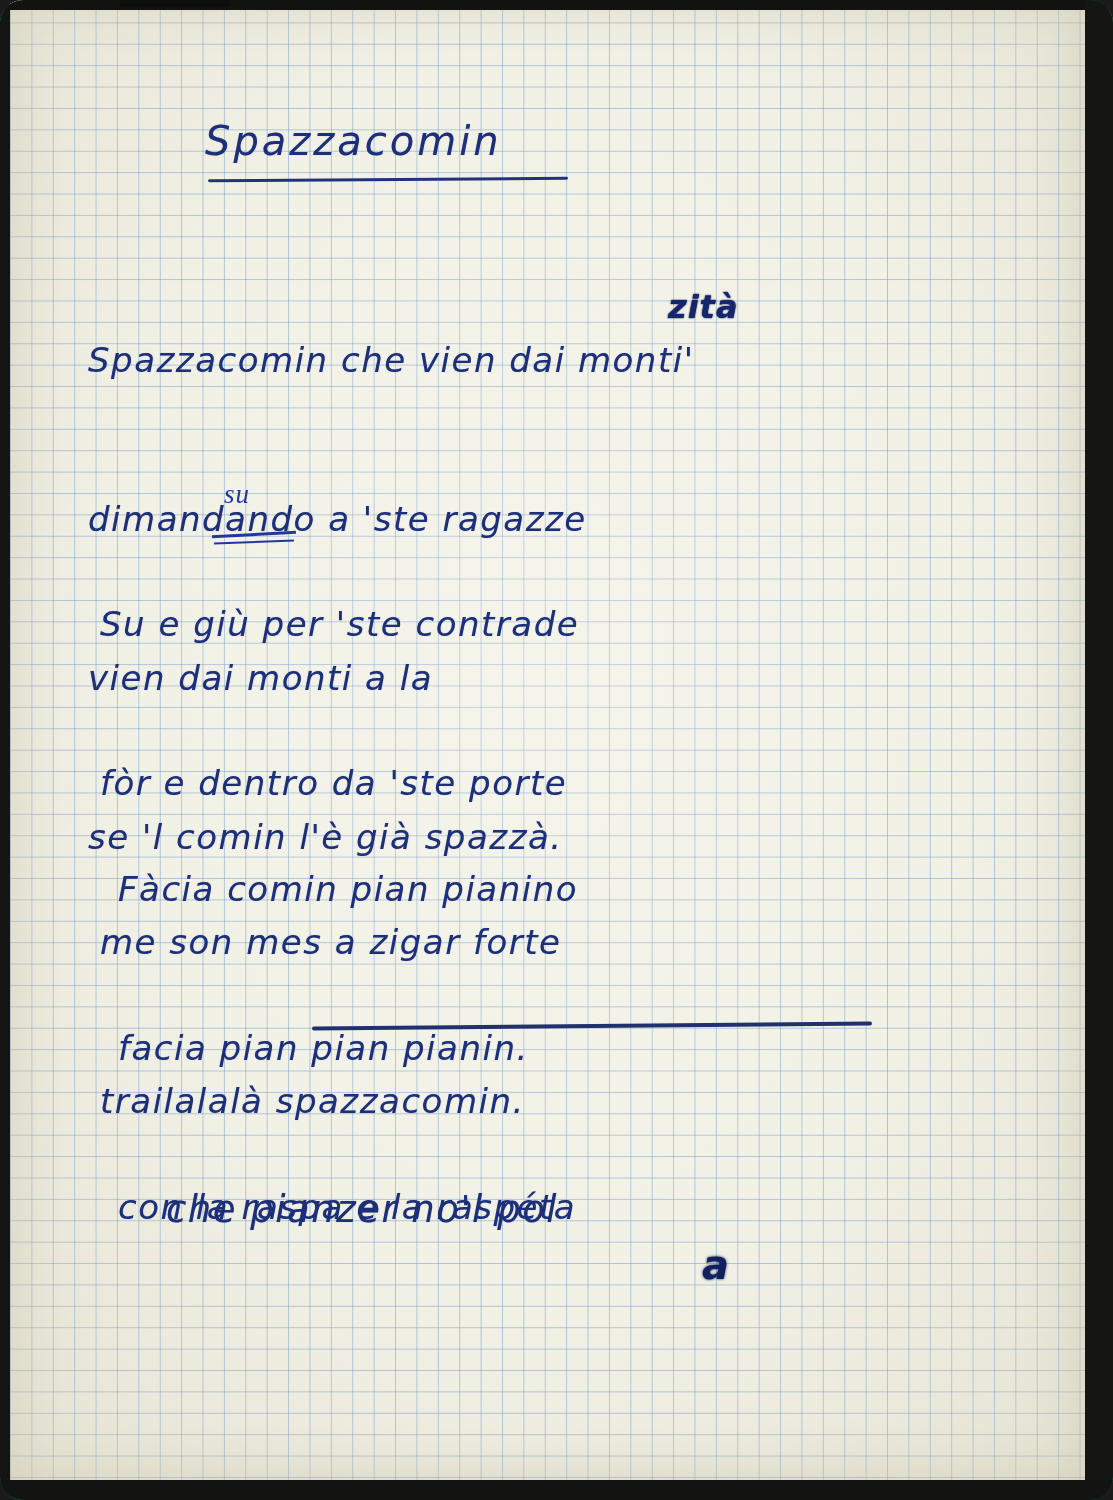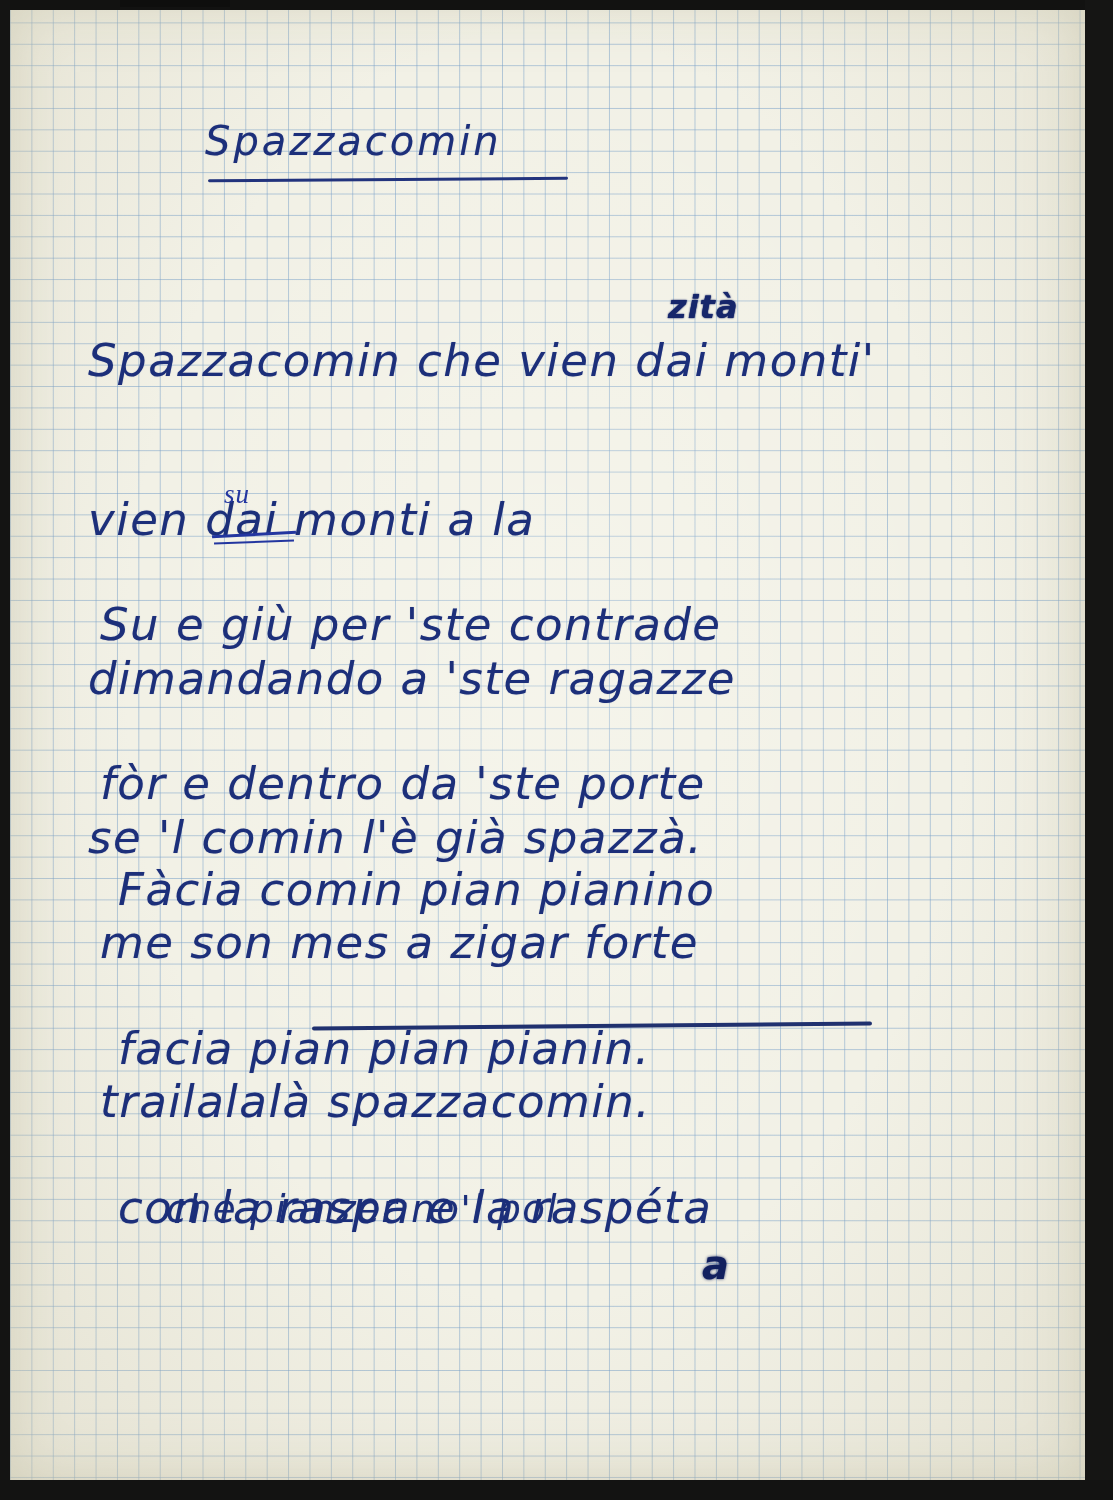--- a/index.html
+++ b/index.html
@@ -7,20 +7,21 @@
     padding: 0;
     background: #1a1a1a;
   }
   #page {
     position: relative;
     width: 1113px;
     height: 1500px;
     background: #14b8a6;
     overflow: hidden;
     font-family: "DejaVu Sans", sans-serif;
+    border-radius: 23px;
   }
   
   #sheet {
     position: absolute;
     left: 8px;
     top: 0px;
     width: 1078px;
     height: 1481px;
     background-color: #f2f1e6;
     background-image:
@@ -93,21 +94,21 @@
     position: absolute;
     left: 208px;
     top: 178px;
     width: 360px;
     height: 3px;
     background: #22337d;
     border-radius: 2px;
     transform: rotate(-0.4deg);
   }
   .stanza {
-    font-size: 45px;
+    font-size: 34px;
     line-height: 53px;
   }
   .stanza-1 { left: 88px;  top: 228px; }
   .stanza-2 { left: 100px; top: 492px; }
   .stanza-3 { left: 118px; top: 757px; }
   .stanza-4 { left: 166px; top: 1077px; font-size: 37px; line-height: 53px; }
 
   
   .insert-su {
     position: absolute;
@@ -185,22 +186,22 @@
   <div class="scan-edge-left"></div>
   <div class="scan-edge-right"></div>
   <div class="scan-edge-bottom"></div>
   <div class="top-fragment"></div>
 
   <div class="hand title">Spazzacomin</div>
   <div class="title-underline"></div>
 
   <div class="hand stanza stanza-1">
     <div>Spazzacomin che vien dai monti'</div>
+    <div>dimandando a 'ste ragazze</div>
     <div>vien dai monti a la</div>
-    <div>dimandando a 'ste ragazze</div>
     <div>se 'l comin l'è già spazzà.</div>
   </div>
   <div class="bold-word">zità</div>
 
   <div class="hand stanza stanza-2">
     <div>Su e giù per 'ste contrade</div>
     <div>fòr e dentro da 'ste porte</div>
     <div>me son mes a zigar forte</div>
     <div>trailalalà spazzacomin.</div>
   </div>

